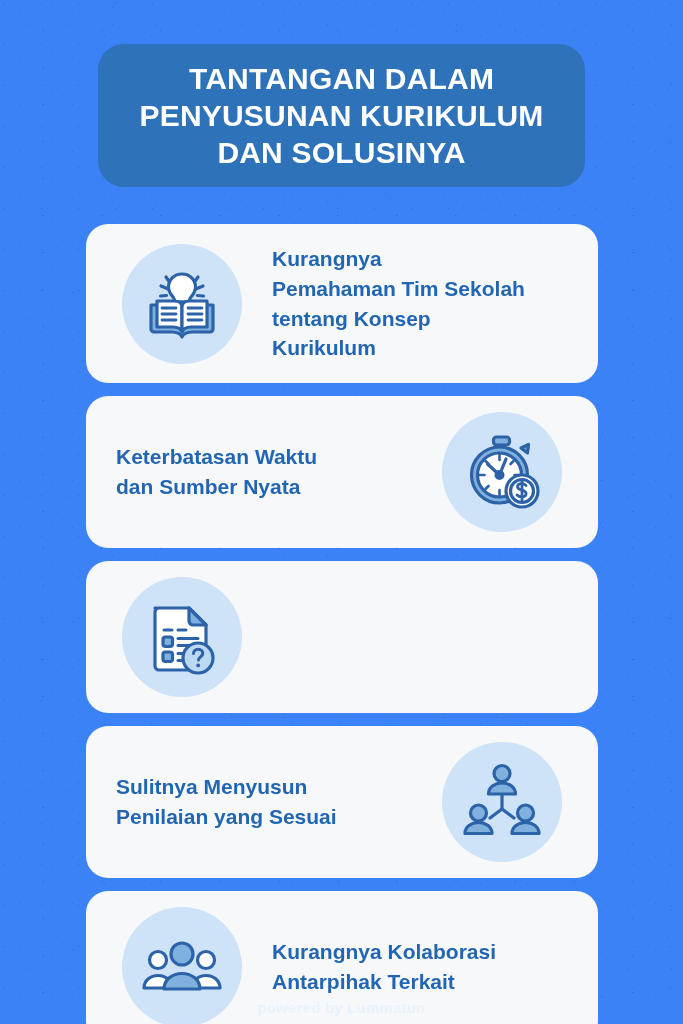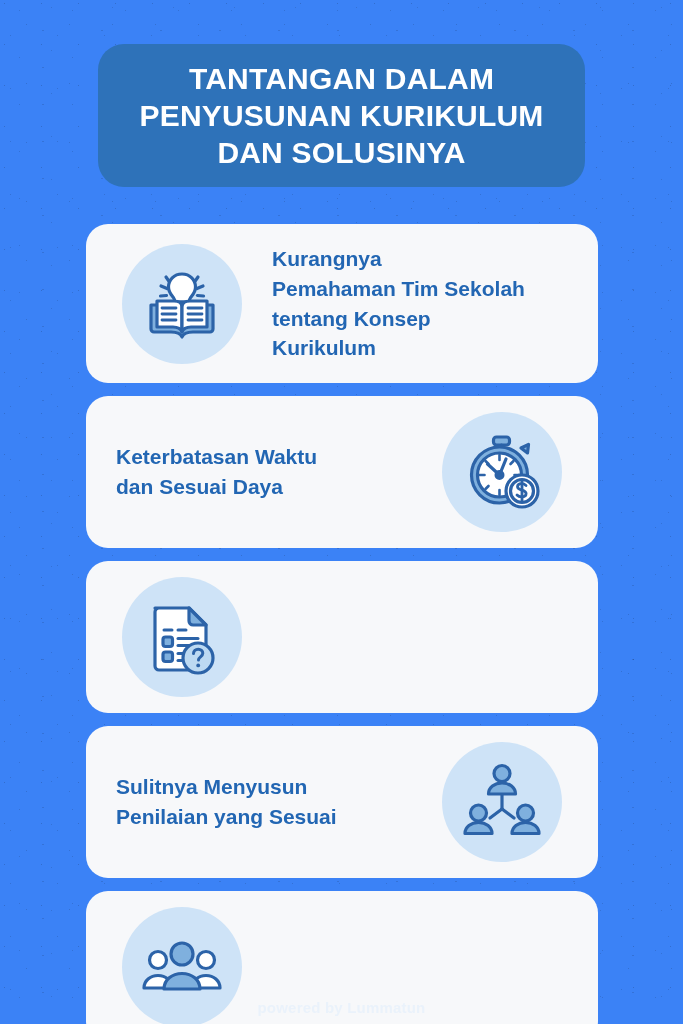--- a/index.html
+++ b/index.html
@@ -181,21 +181,21 @@
           <circle cx="38.5" cy="44" r="3.4" fill="#2C63A8"></circle>
 
           <circle cx="61" cy="60" r="16" fill="#FFFFFF"></circle>
           <circle cx="61" cy="60" r="11.5"></circle>
           <path d="M65 54.5c-1.3-1.2-2.8-1.8-4.4-1.8-2.4 0-4.1 1.3-4.1 3.1 0 4.3 8.6 2.3 8.6 6.8 0 2-1.9 3.3-4.5 3.3-1.8 0-3.4-.6-4.6-1.9" stroke-width="2.8"></path>
           <line x1="61" y1="50" x2="61" y2="70" stroke-width="2.8"></line>
         </g>
       </svg>
     </div>
     <div class="card-text">Keterbatasan Waktu
-dan Sesuai Daya</div>
+dan Sumber Nyata</div>
   </div>
 
   <div class="card icon-left" id="card-3">
     <div class="icon-wrap">
       <svg width="82" height="82" viewBox="0 0 82 82" aria-hidden="true">
         <g stroke="#2C63A8" stroke-width="3.2" stroke-linecap="round" stroke-linejoin="round">
 
           <path d="M14 12h34l17 17v41c0 2.2-1.8 4-4 4H18c-2.2 0-4-1.8-4-4V16c0-2.2 1.8-4 4-4z" fill="#FFFFFF"></path>
           <path d="M48 12v13c0 2.2 1.8 4 4 4h13z" fill="#7FB0DE"></path>
 
@@ -254,17 +254,19 @@
           <path d="M3 62c0-7.3 6.3-12.5 14-12.5S31 54.7 31 62z" fill="#FFFFFF"></path>
 
           <circle cx="65" cy="34" r="8.5" fill="#FFFFFF"></circle>
           <path d="M51 62c0-7.3 6.3-12.5 14-12.5S79 54.7 79 62z" fill="#FFFFFF"></path>
 
           <circle cx="41" cy="28" r="11" fill="#7FB0DE"></circle>
           <path d="M23 63c0-9.2 8-15.5 18-15.5S59 53.8 59 63z" fill="#7FB0DE"></path>
         </g>
       </svg>
     </div>
+    <div class="card-text">Kurangnya Kolaborasi
+Antarpihak Terkait</div>
   </div>
 
   <div id="footer">powered by Lummatun</div>
 
 </div>
 
 </body></html>

